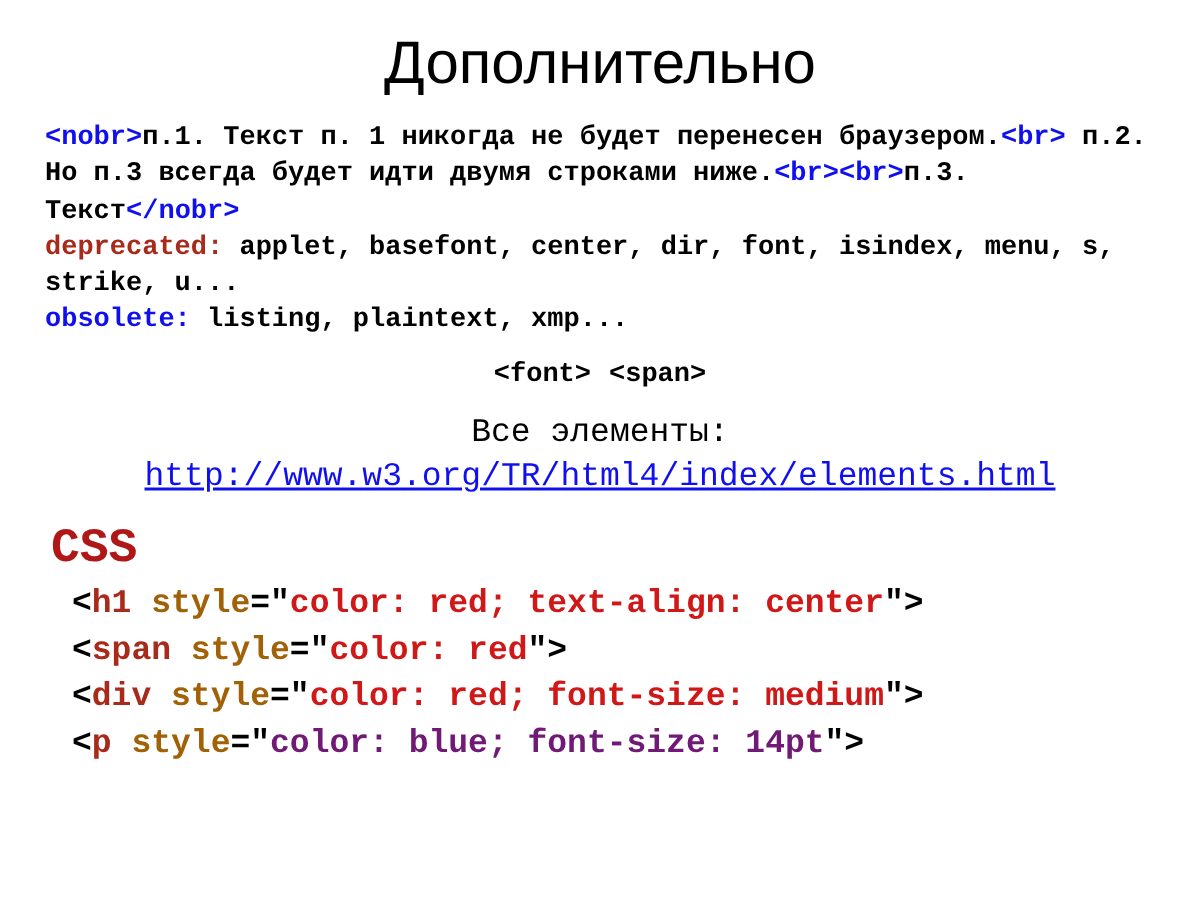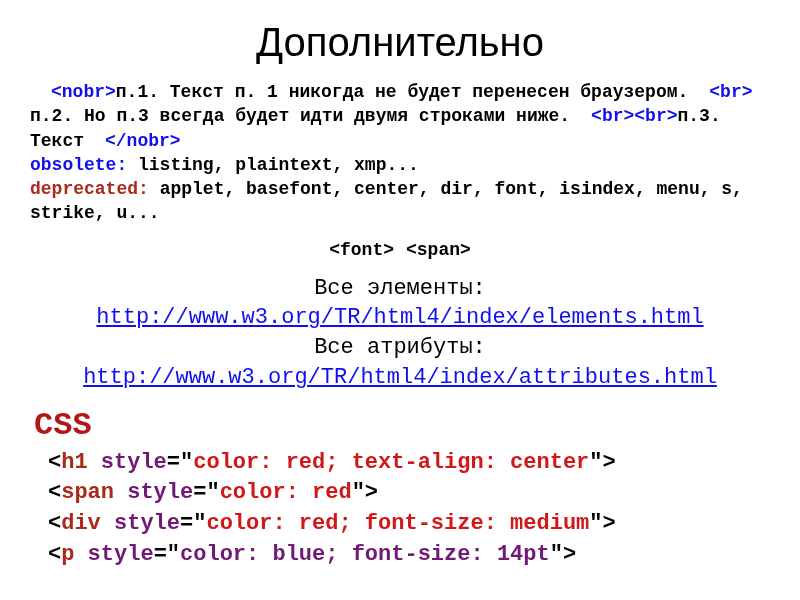--- a/index.html
+++ b/index.html
@@ -21,21 +21,21 @@
       color: #000;
       margin-bottom: 15px;
     }
     .code-block {
       font-size: 18px;
       font-weight: bold;
       line-height: 1.35;
       color: #000;
       white-space: pre-wrap;
     }
-    .tag { color: #1010ee; font-weight: bold; margin-left: 21px; }
+    .tag { color: #1010ee; font-weight: bold; }
     .dep { color: #a82a1a; font-weight: bold; }
     .obs { color: #1010ee; font-weight: bold; }
     .diagram-row {
       display: flex;
       align-items: center;
       justify-content: center;
       gap: 12px;
       margin: 14px 0 14px 0;
       font-size: 18px;
       font-weight: bold;
@@ -62,48 +62,45 @@
     }
     .css-examples {
       font-size: 22px;
       font-weight: bold;
       line-height: 1.4;
       padding-left: 18px;
       margin-top: 4px;
     }
     .pnc { color: #000; }
     .elname { color: #a82a1a; }
-    .attr { color: #701a75; }
+    .attr { color: #a16207; }
     .valred { color: #d01818; }
     .valblue { color: #701a75; }
   </style>
 </head>
 <body>
 
 <div class="page">
 
   <h1 class="title">Дополнительно</h1>
 
   <div class="code-block"><span class="tag">&lt;nobr&gt;</span><span>п.1. Текст п. 1 никогда не будет перенесен браузером.</span><span class="tag">&lt;br&gt;</span><span> п.2. Но п.3 всегда будет идти двумя строками ниже.</span><span class="tag">&lt;br&gt;&lt;br&gt;</span><span>п.3. Текст</span><span class="tag">&lt;/nobr&gt;</span></div>
 
+  <div class="code-block"><span class="dep">deprecated:</span><span> applet, basefont, center, dir, font, isindex, menu, s, strike, u...</span></div>
+
   <div class="code-block"><span class="obs">obsolete:</span><span> listing, plaintext, xmp...</span></div>
-
-  <div class="code-block"><span class="dep">deprecated:</span><span> applet, basefont, center, dir, font, isindex, menu, s, strike, u...</span></div>
 
   <div class="diagram-row">
     <span class="lbl">&lt;font&gt;</span>
     <span class="lbl">&lt;span&gt;</span>
   </div>
 
   <div class="links">
     <div>
       <span class="label">Все элементы: </span><span class="url">http://www.w3.org/TR/html4/index/elements.html</span>
-    </div>
-    <div>
-      <span class="label">Все атрибуты: </span><span class="url">http://www.w3.org/TR/html4/index/attributes.html</span>
     </div>
   </div>
 
   <div class="css-head">CSS</div>
 
   <div class="css-examples">
     <div><span class="pnc">&lt;</span><span class="elname">h1</span><span class="pnc"> </span><span class="attr">style</span><span class="pnc">="</span><span class="valred">color: red; text-align: center</span><span class="pnc">"&gt;</span></div>
     <div><span class="pnc">&lt;</span><span class="elname">span</span><span class="pnc"> </span><span class="attr">style</span><span class="pnc">="</span><span class="valred">color: red</span><span class="pnc">"&gt;</span></div>
     <div><span class="pnc">&lt;</span><span class="elname">div</span><span class="pnc"> </span><span class="attr">style</span><span class="pnc">="</span><span class="valred">color: red; font-size: medium</span><span class="pnc">"&gt;</span></div>
     <div><span class="pnc">&lt;</span><span class="elname">p</span><span class="pnc"> </span><span class="attr">style</span><span class="pnc">="</span><span class="valblue">color: blue; font-size: 14pt</span><span class="pnc">"&gt;</span></div>

